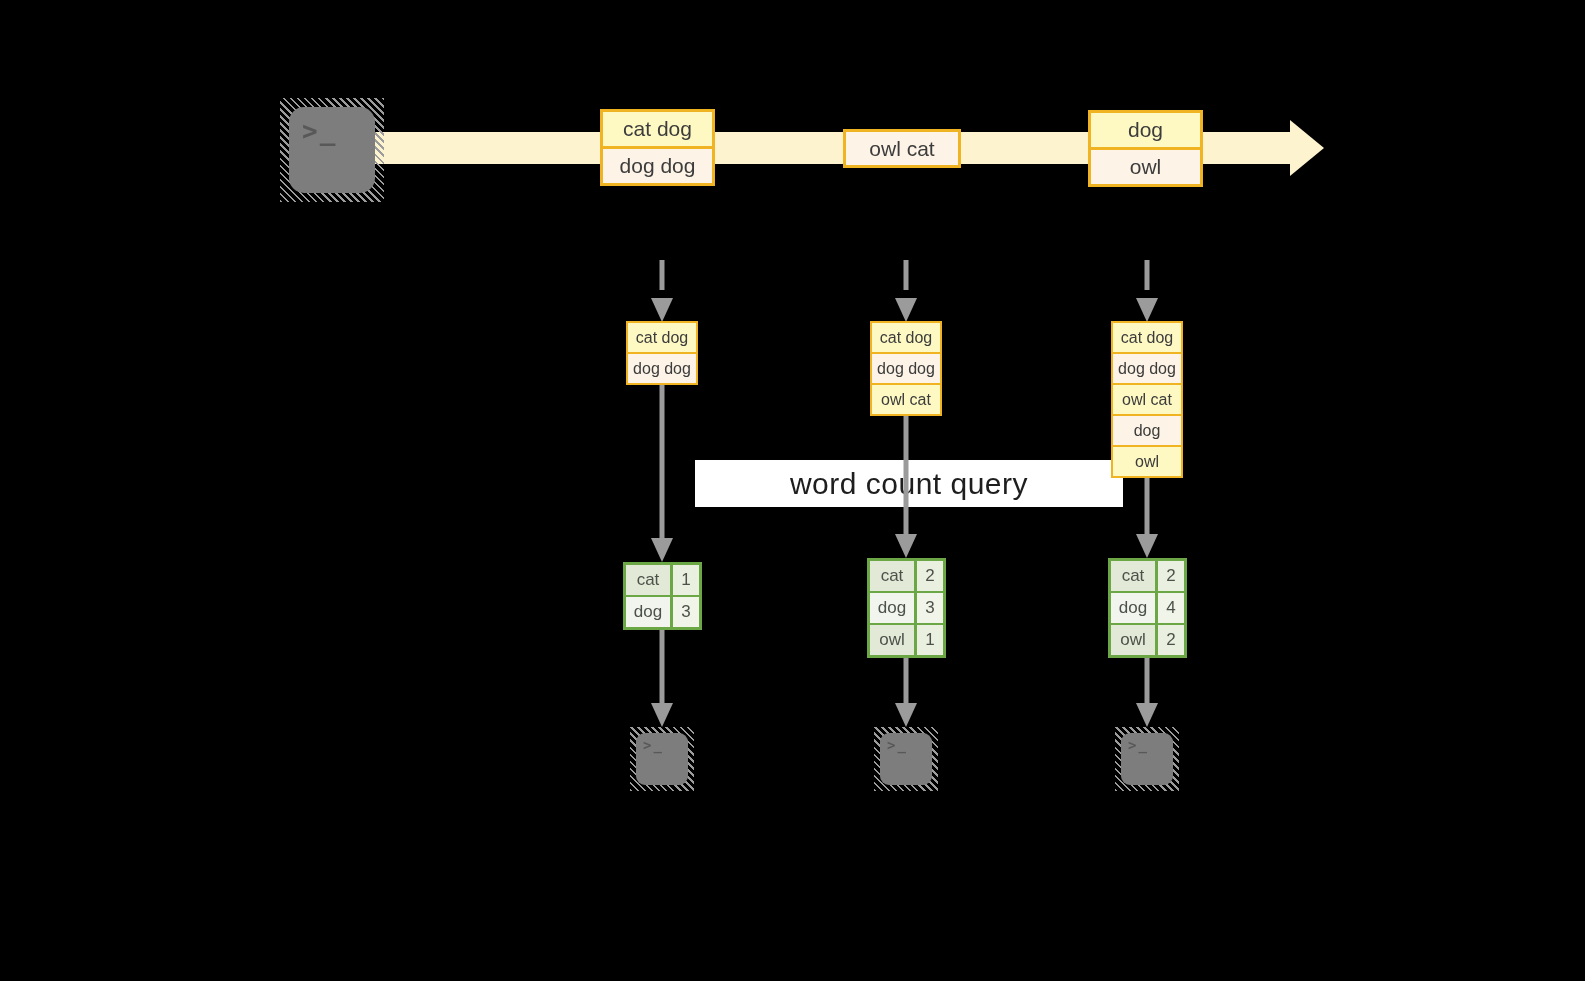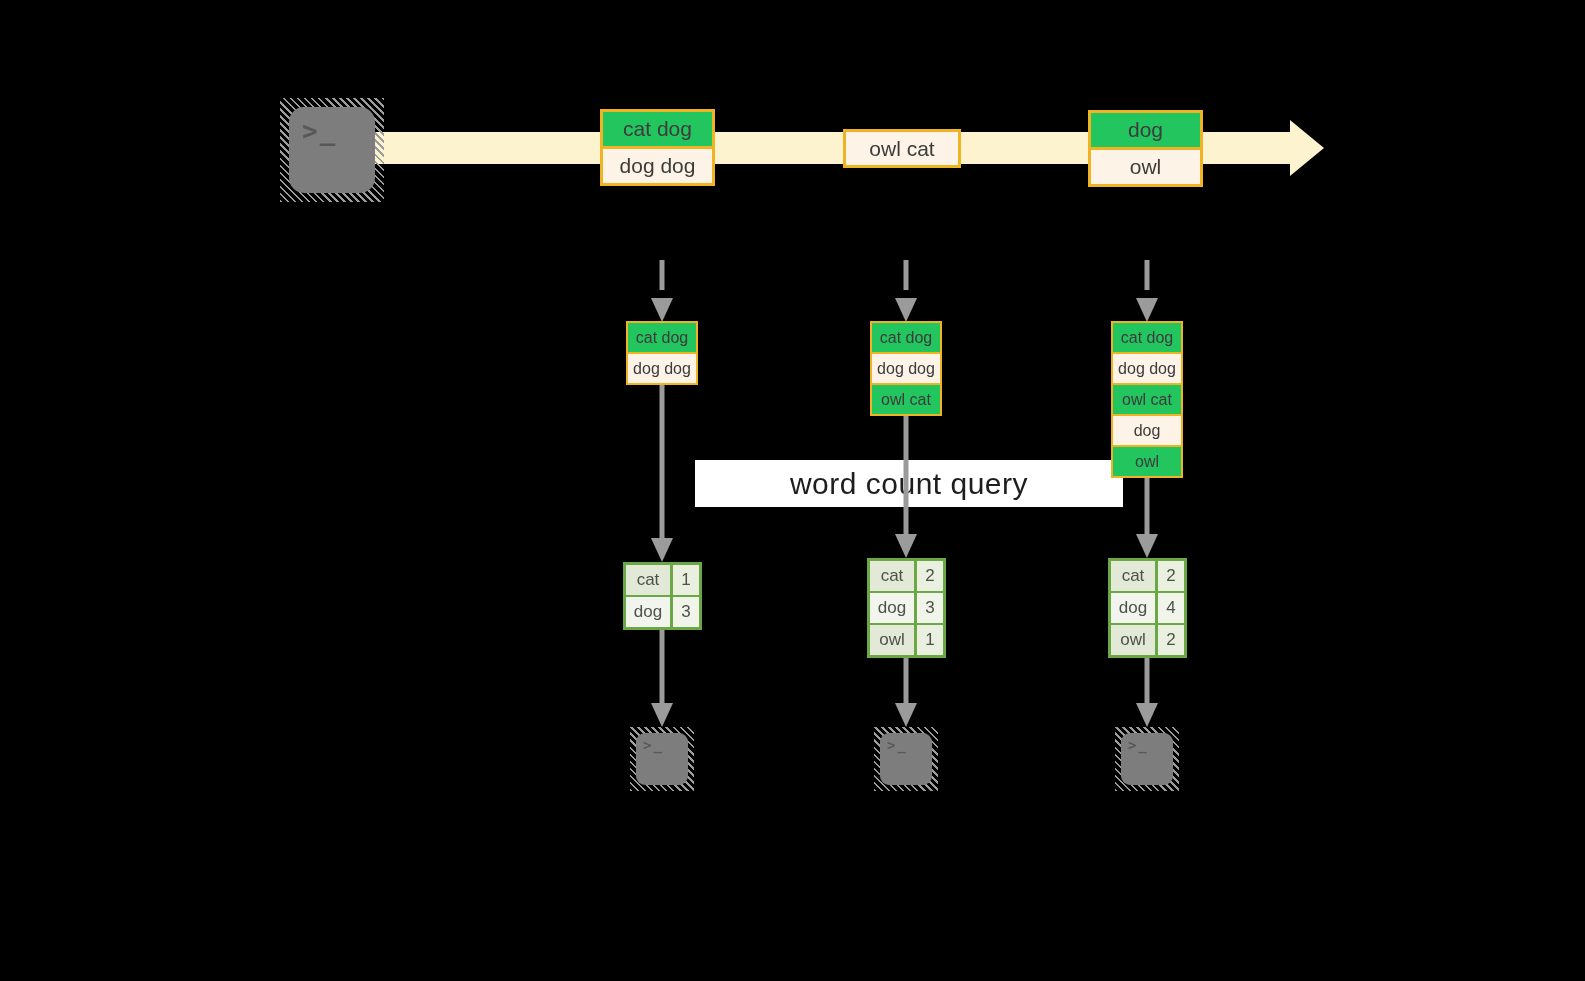--- a/index.html
+++ b/index.html
@@ -15,21 +15,21 @@
   
   .event-box{border:3px solid #f0b322;z-index:4;}
   .event-row{display:flex;align-items:center;justify-content:center;height:34px;
              font-size:21px;color:#3c3c3c;border-top:3px solid #f0b322;}
   .event-row:first-child{border-top:none;}
   .event-row.single{height:33px;}
   .stack{border:2px solid #f0b322;width:72px;z-index:4;}
   .stack-row{display:flex;align-items:center;justify-content:center;height:29px;
              font-size:16px;color:#3c3c3c;border-top:2px solid #f0b322;}
   .stack-row:first-child{border-top:none;}
-  .fill-a{background:#22c55e;}
+  .fill-a{background:#fef9c3;}
   .fill-b{background:#fdf3e6;}
 
   
   .query-band{background:#ffffff;z-index:2;display:flex;align-items:center;justify-content:center;}
   .query-band span{font-size:30px;color:#1e1e1e;letter-spacing:0.5px;}
 
   
   .count-table{border:3px solid #6ca746;width:79px;z-index:4;background:#6ca746;}
   .count-row{display:flex;border-top:2px solid #6ca746;}
   .count-row:first-child{border-top:none;}

